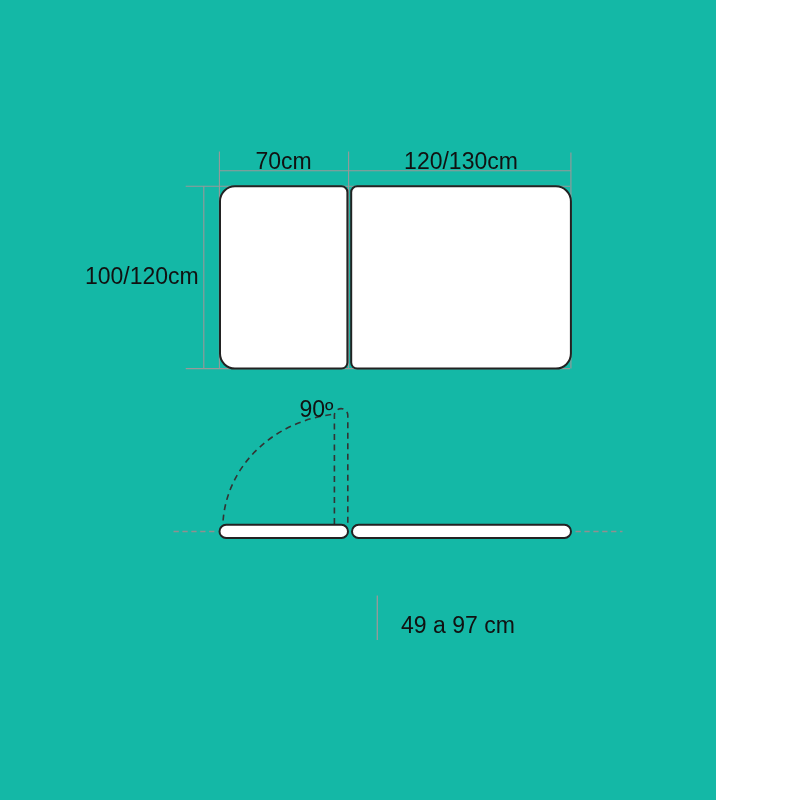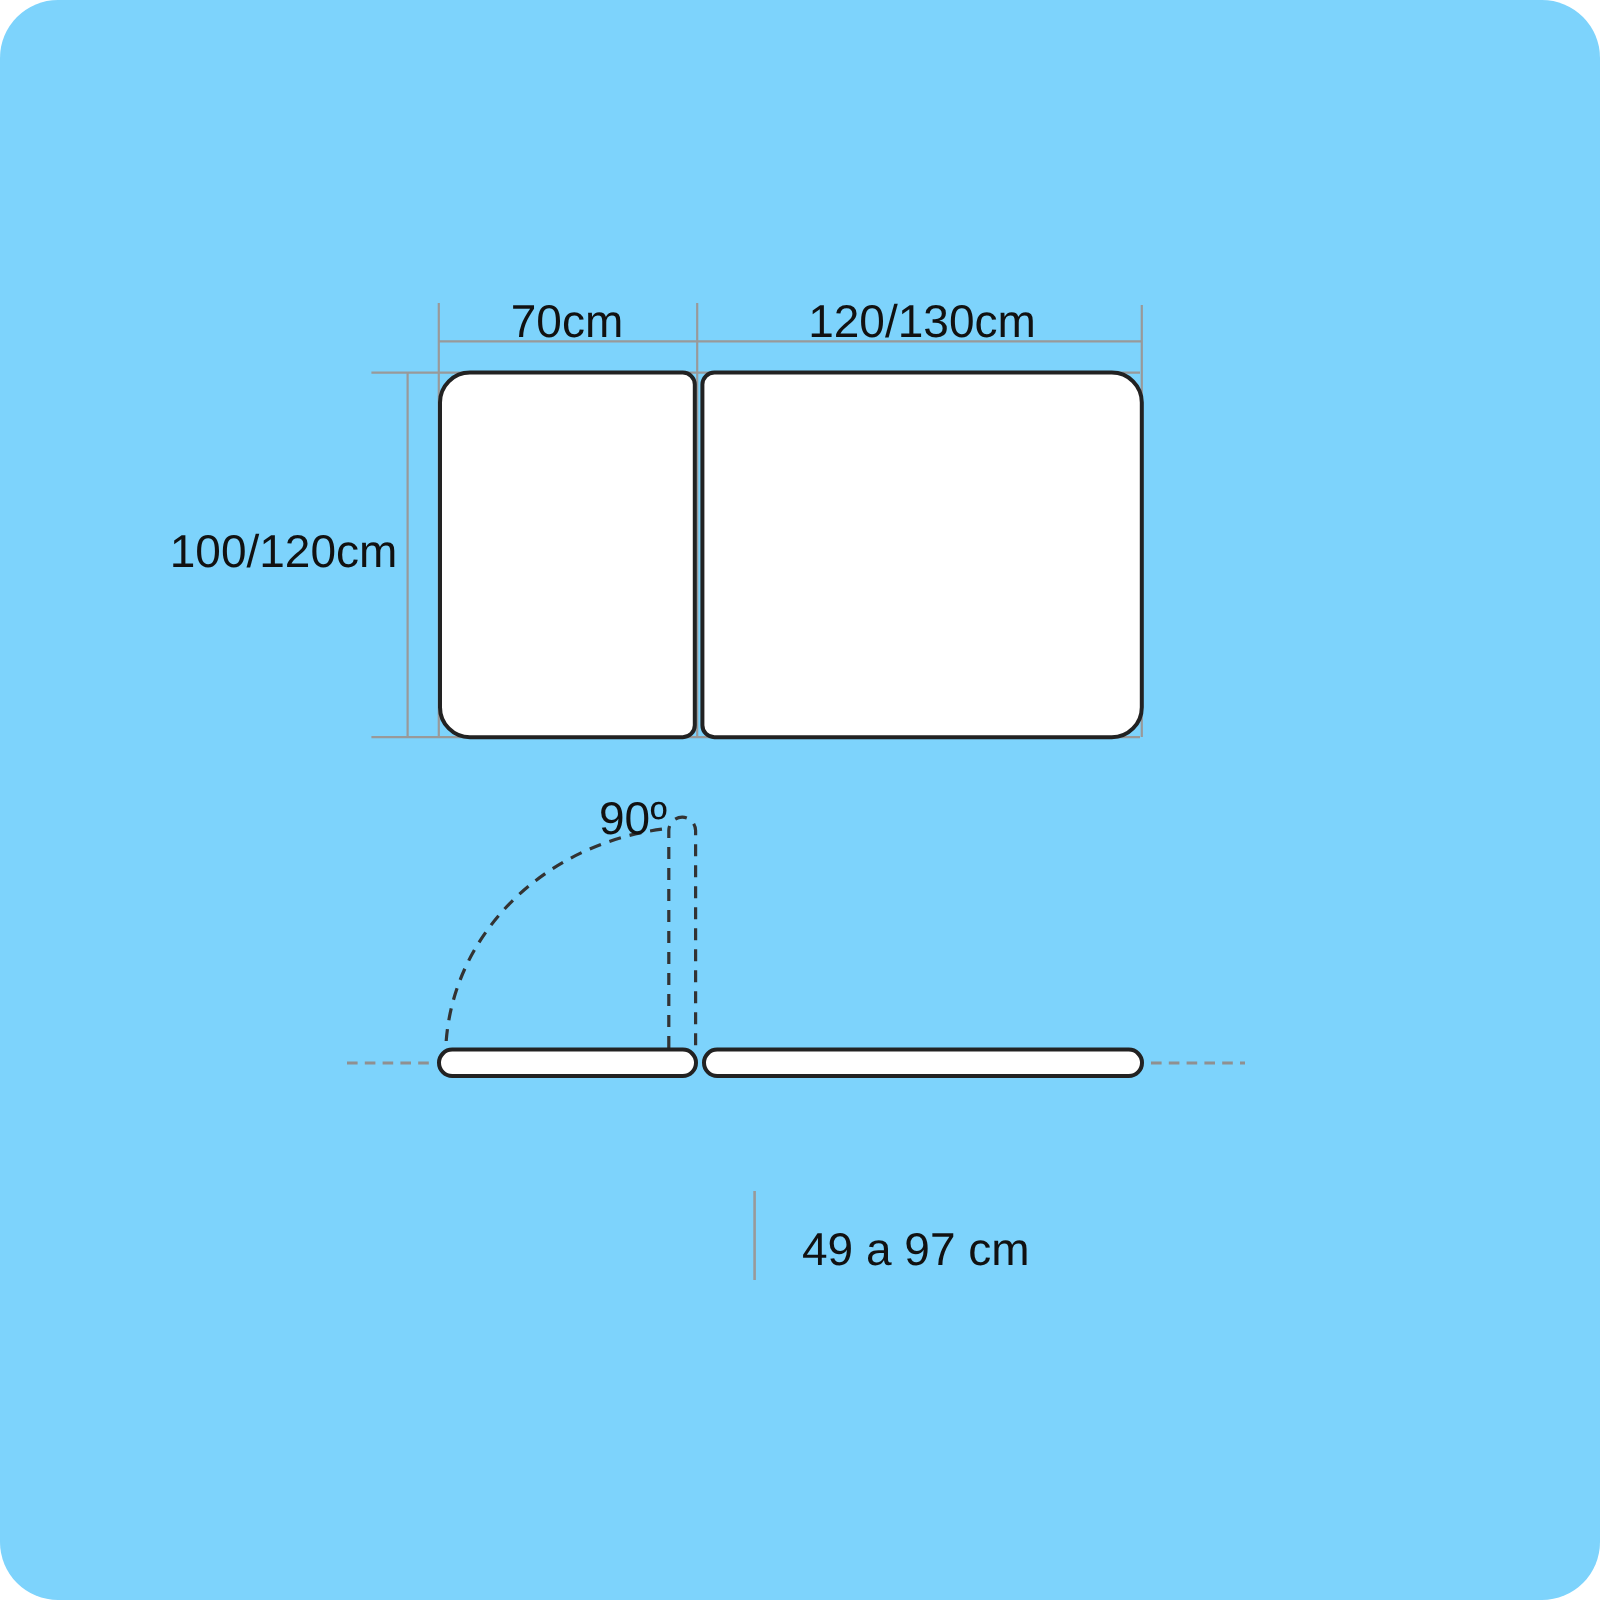--- a/index.html
+++ b/index.html
@@ -1,17 +1,17 @@
 <!DOCTYPE html>
 <html><head>
 <meta charset="utf-8">
 <title>Table diagram</title>
 <style>
   html,body{margin:0;padding:0;background:#ffffff;}
-  .page{width:800px;height:800px;position:relative;background:#7dd3fc;overflow:hidden;border-radius:29px;}
+  .page{width:716px;height:800px;position:relative;background:#14b8a6;overflow:hidden;}
   svg{display:block;}
   text{font-family:"Liberation Sans", sans-serif;fill:#111111;}
 </style>
 </head>
 <body>
 
 <div class="page">
 <svg width="800" height="800" viewBox="0 0 800 800" xmlns="http://www.w3.org/2000/svg">
 
   <line x1="219.4" y1="170.7" x2="570.9" y2="170.7" stroke="#999999" stroke-width="1.1"></line>

